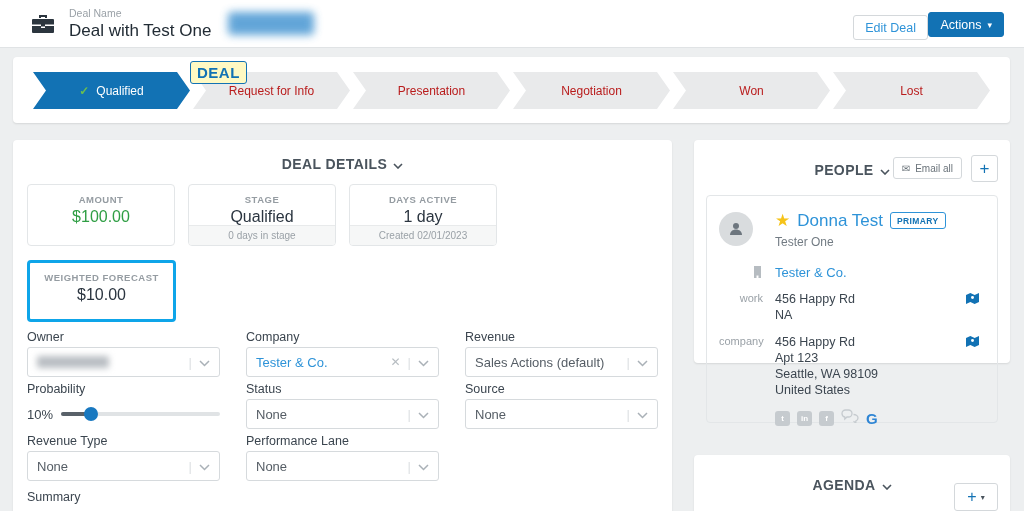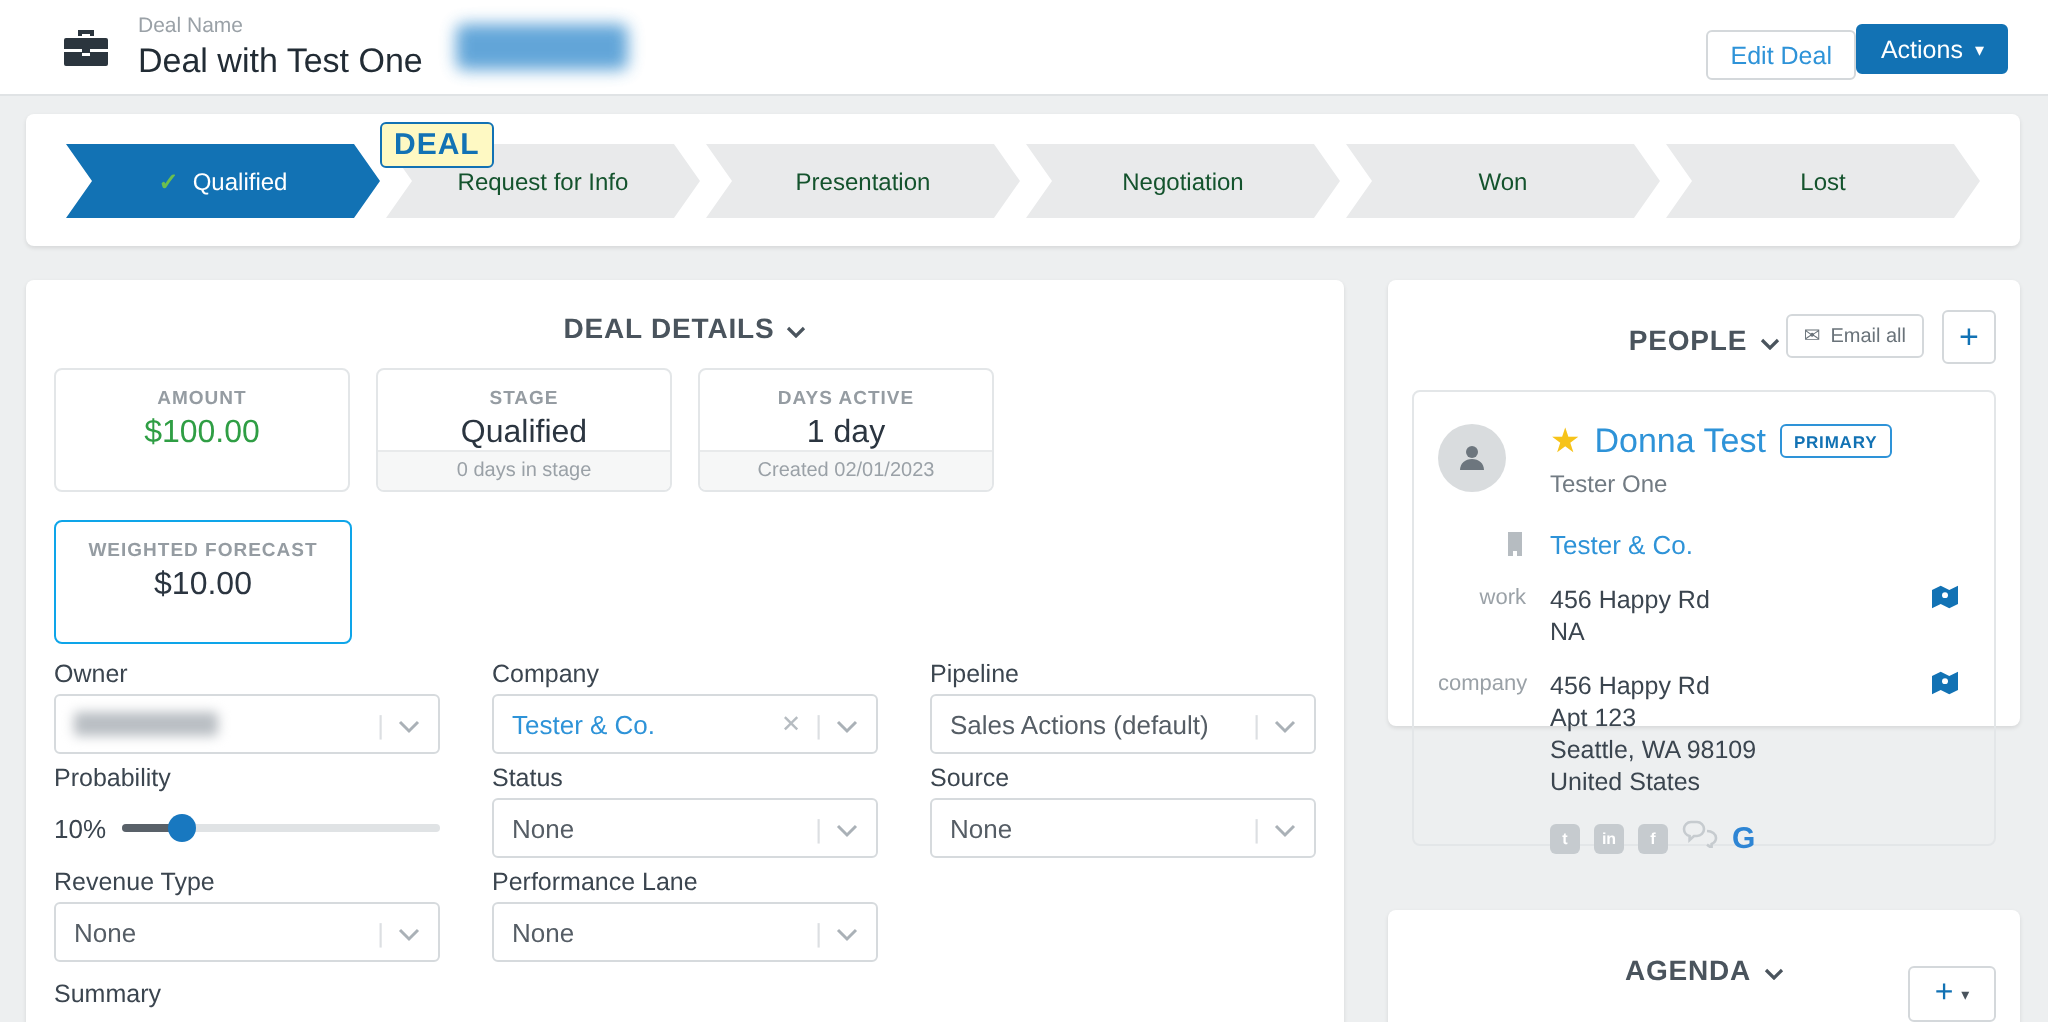--- a/index.html
+++ b/index.html
@@ -27,42 +27,42 @@
 
   
   .panel { position:absolute; background:#fff; border-radius:4px; box-shadow:0 1px 2px rgba(0,0,0,.10); }
   .stage-panel { left:13px; top:57px; width:997px; height:66px; }
   .main-panel  { left:13px; top:140px; width:659px; height:420px; }
   .people-panel{ left:694px; top:140px; width:316px; height:223px; }
   .agenda-panel{ left:694px; top:455px; width:316px; height:70px; }
 
   
   .stages { display:flex; gap:3px; padding:15px 20px; }
-  .stage { flex:1; height:37px; background:#e9eaeb; color:#14532d; font-size:12px;
+  .stage { flex:1; height:37px; background:#e9eaeb; color:#b91c1c; font-size:12px;
     display:flex; align-items:center; justify-content:center; cursor:pointer;
     clip-path:polygon(0 0, calc(100% - 13px) 0, 100% 50%, calc(100% - 13px) 100%, 0 100%, 13px 50%); }
   .stage.active { background:#1272b4; color:#fff; }
   .stage .check { color:#6cbf4e; font-size:12px; margin-right:7px; font-weight:bold; }
 
   
   .section-title { text-align:center; font-size:14px; font-weight:bold; color:#4a545d;
     letter-spacing:.4px; cursor:pointer; }
   .chev { display:inline-block; margin-left:6px; }
 
   
   .main-panel { padding:16px 14px 0; }
   .stat-grid { display:grid; grid-template-columns:repeat(4,1fr); gap:13px; margin-top:12px; }
   .stat-card { border:1px solid #e3e6e8; border-radius:4px; height:62px; text-align:center;
     padding-top:9px; position:relative; overflow:hidden; }
   .stat-label { font-size:9.5px; font-weight:bold; color:#959ca2; letter-spacing:.5px; }
   .stat-value { font-size:16px; color:#2b3540; margin-top:3px; }
   .stat-value.green { color:#2f9e44; }
   .stat-footer { position:absolute; bottom:0; left:0; right:0; height:20px; background:#f6f7f7;
     border-top:1px solid #e8eaeb; font-size:10px; color:#9aa1a7; line-height:20px; }
-  .forecast-card { border:1px solid #0ea5e9; border-radius:4px; width:149px; height:62px;
+  .forecast-card { border:3px solid #0ea5e9; border-radius:4px; width:149px; height:62px;
     text-align:center; padding-top:9px; margin-top:14px; }
 
   .form-grid { display:grid; grid-template-columns:repeat(3,1fr); column-gap:26px; row-gap:5px;
     margin-top:8px; }
   .field-label { font-size:12.5px; color:#3b454f; margin-bottom:3px; }
   .select { height:30px; border:1px solid #d6dadd; border-radius:3px; background:#fff;
     display:flex; align-items:center; padding:0 9px; font-size:13px; color:#555d65; cursor:pointer; }
   .select .spacer { flex:1; }
   .select .divider { color:#dcdfe2; margin:0 7px; font-size:13px; }
   .select .clear-x { color:#b6bcc1; font-size:12px; cursor:pointer; }
@@ -211,21 +211,21 @@
         <span class="link-val">Tester &amp; Co.</span>
         <span class="spacer"></span>
         <span class="clear-x">✕</span>
         <span class="divider">|</span>
         <span><svg width="11" height="7" viewBox="0 0 11 7">
               <polyline points="1,1 5.5,5.5 10,1" fill="none" stroke="#aab1b7" stroke-width="1.5"></polyline>
             </svg></span>
       </div>
     </div>
     <div>
-      <div class="field-label">Pipeline</div>
+      <div class="field-label">Revenue</div>
       <div class="select">
         <span>Sales Actions (default)</span>
         <span class="spacer"></span>
           <span class="divider">|</span>
         <span><svg width="11" height="7" viewBox="0 0 11 7">
               <polyline points="1,1 5.5,5.5 10,1" fill="none" stroke="#aab1b7" stroke-width="1.5"></polyline>
             </svg></span>
       </div>
     </div>
 

